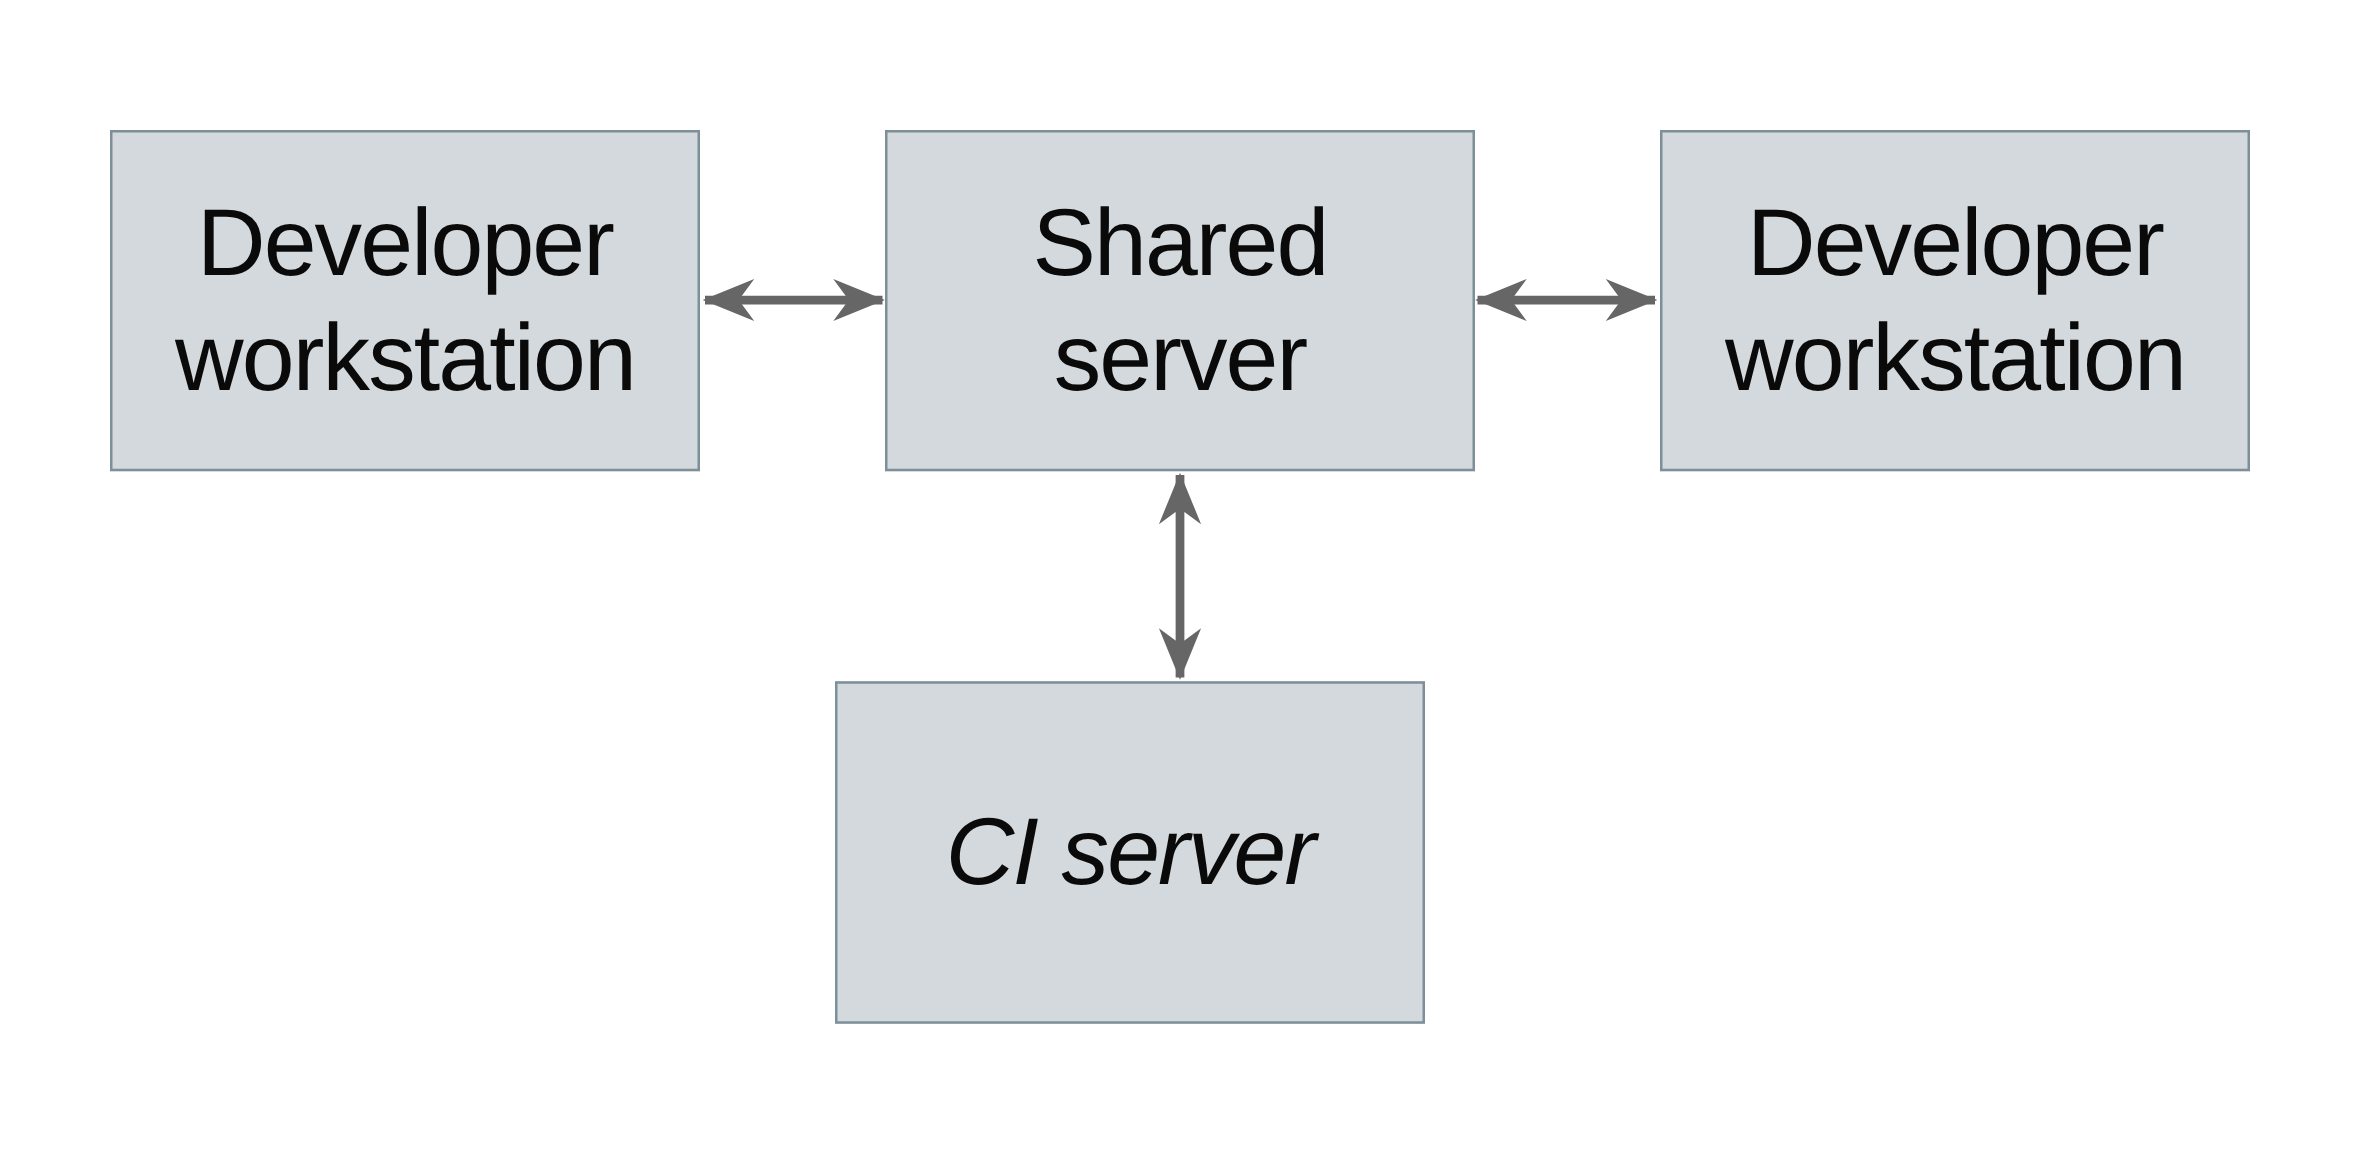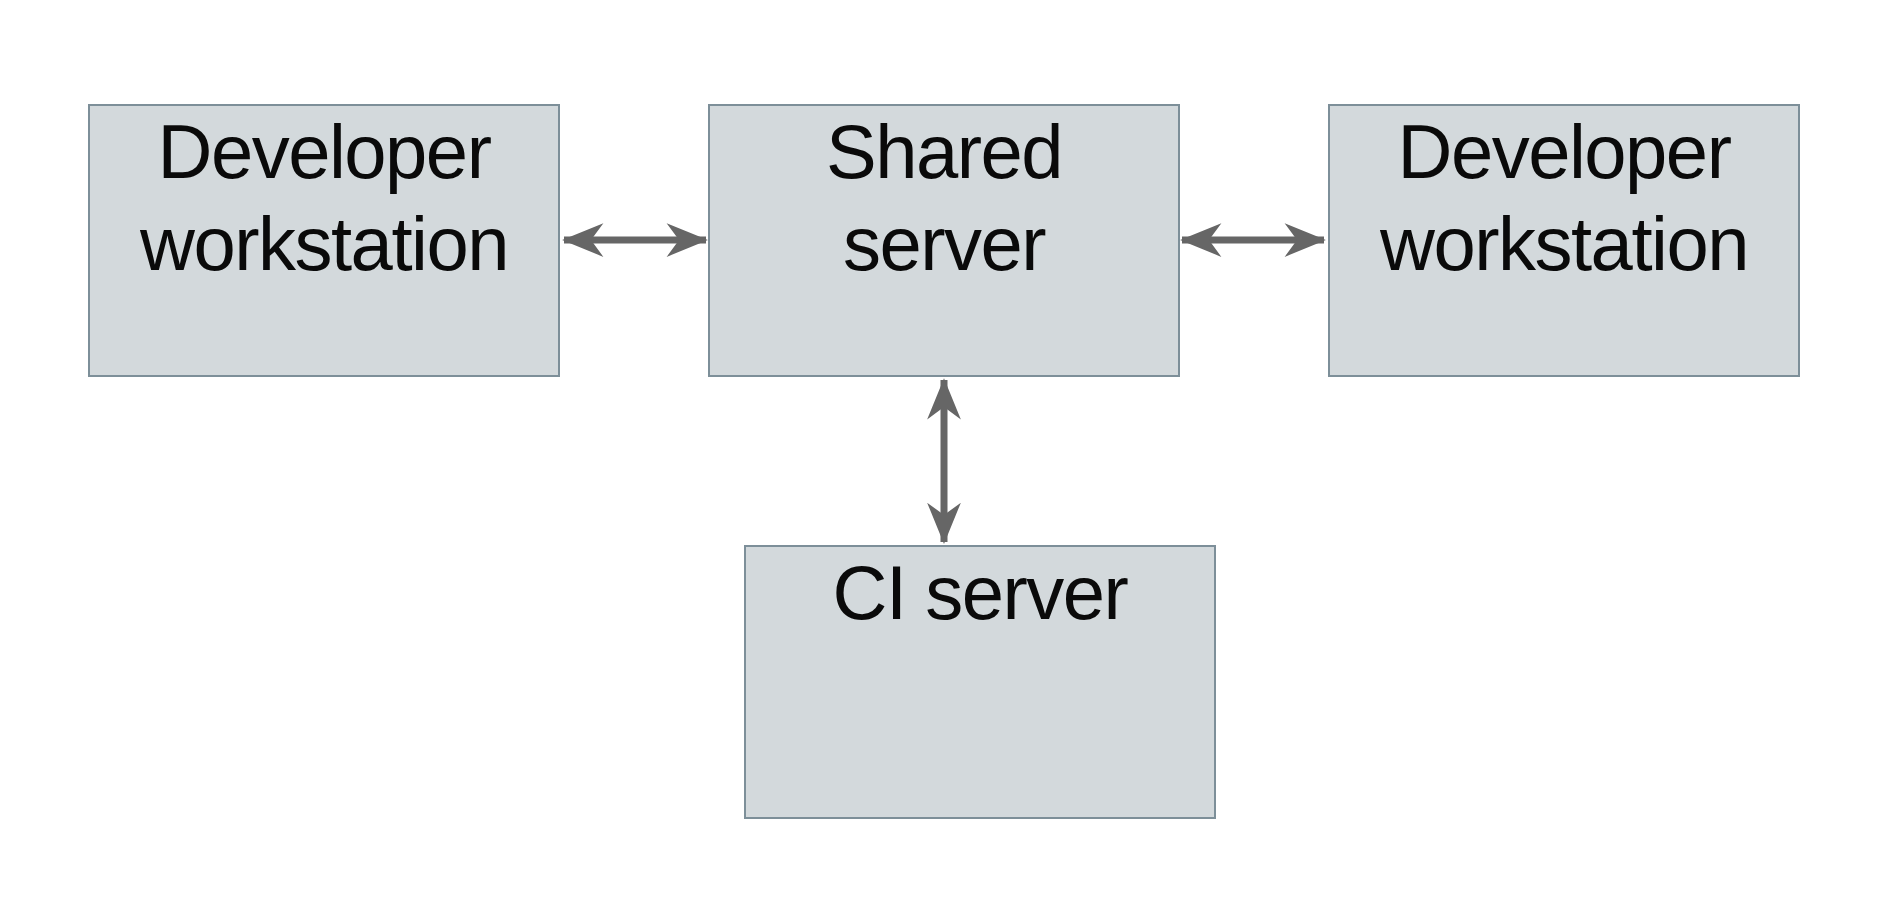--- a/index.html
+++ b/index.html
@@ -22,34 +22,35 @@
     width: 1900px;
     height: 922px;
     pointer-events: none;
   }
   .node {
     position: absolute;
     box-sizing: border-box;
     background: #d3d9dc;
     border: 2px solid #7d8f99;
     display: flex;
+    align-items: center;
     justify-content: center;
     text-align: center;
   }
   .node .label {
     white-space: pre-line;
     font-size: 76px;
     line-height: 92px;
     letter-spacing: -1.5px;
     color: #0a0a0a;
   }
   .node-dev-left   { left: 88px;   top: 104px; width: 472px; height: 273px; }
   .node-cache      { left: 708px;  top: 104px; width: 472px; height: 273px; }
   .node-dev-right  { left: 1328px; top: 104px; width: 472px; height: 273px; }
-  .node-ci         { left: 744px;  top: 545px; width: 472px; height: 274px; }
+  .node-ci         { left: 668px;  top: 545px; width: 472px; height: 274px; font-style: italic; }
 </style>
 </head>
 <body>
 
 <div class="canvas">
 
   <svg class="edges" viewBox="0 0 1900 922" xmlns="http://www.w3.org/2000/svg">
     <defs>
       <marker id="arrowhead" viewBox="0 0 12 10" refX="11" refY="5" markerWidth="45" markerHeight="42" markerUnits="userSpaceOnUse" orient="auto-start-reverse">
         <path d="M0.5,0.5 L11.5,5 L0.5,9.5 L3.8,5 Z" fill="#666666"></path>

